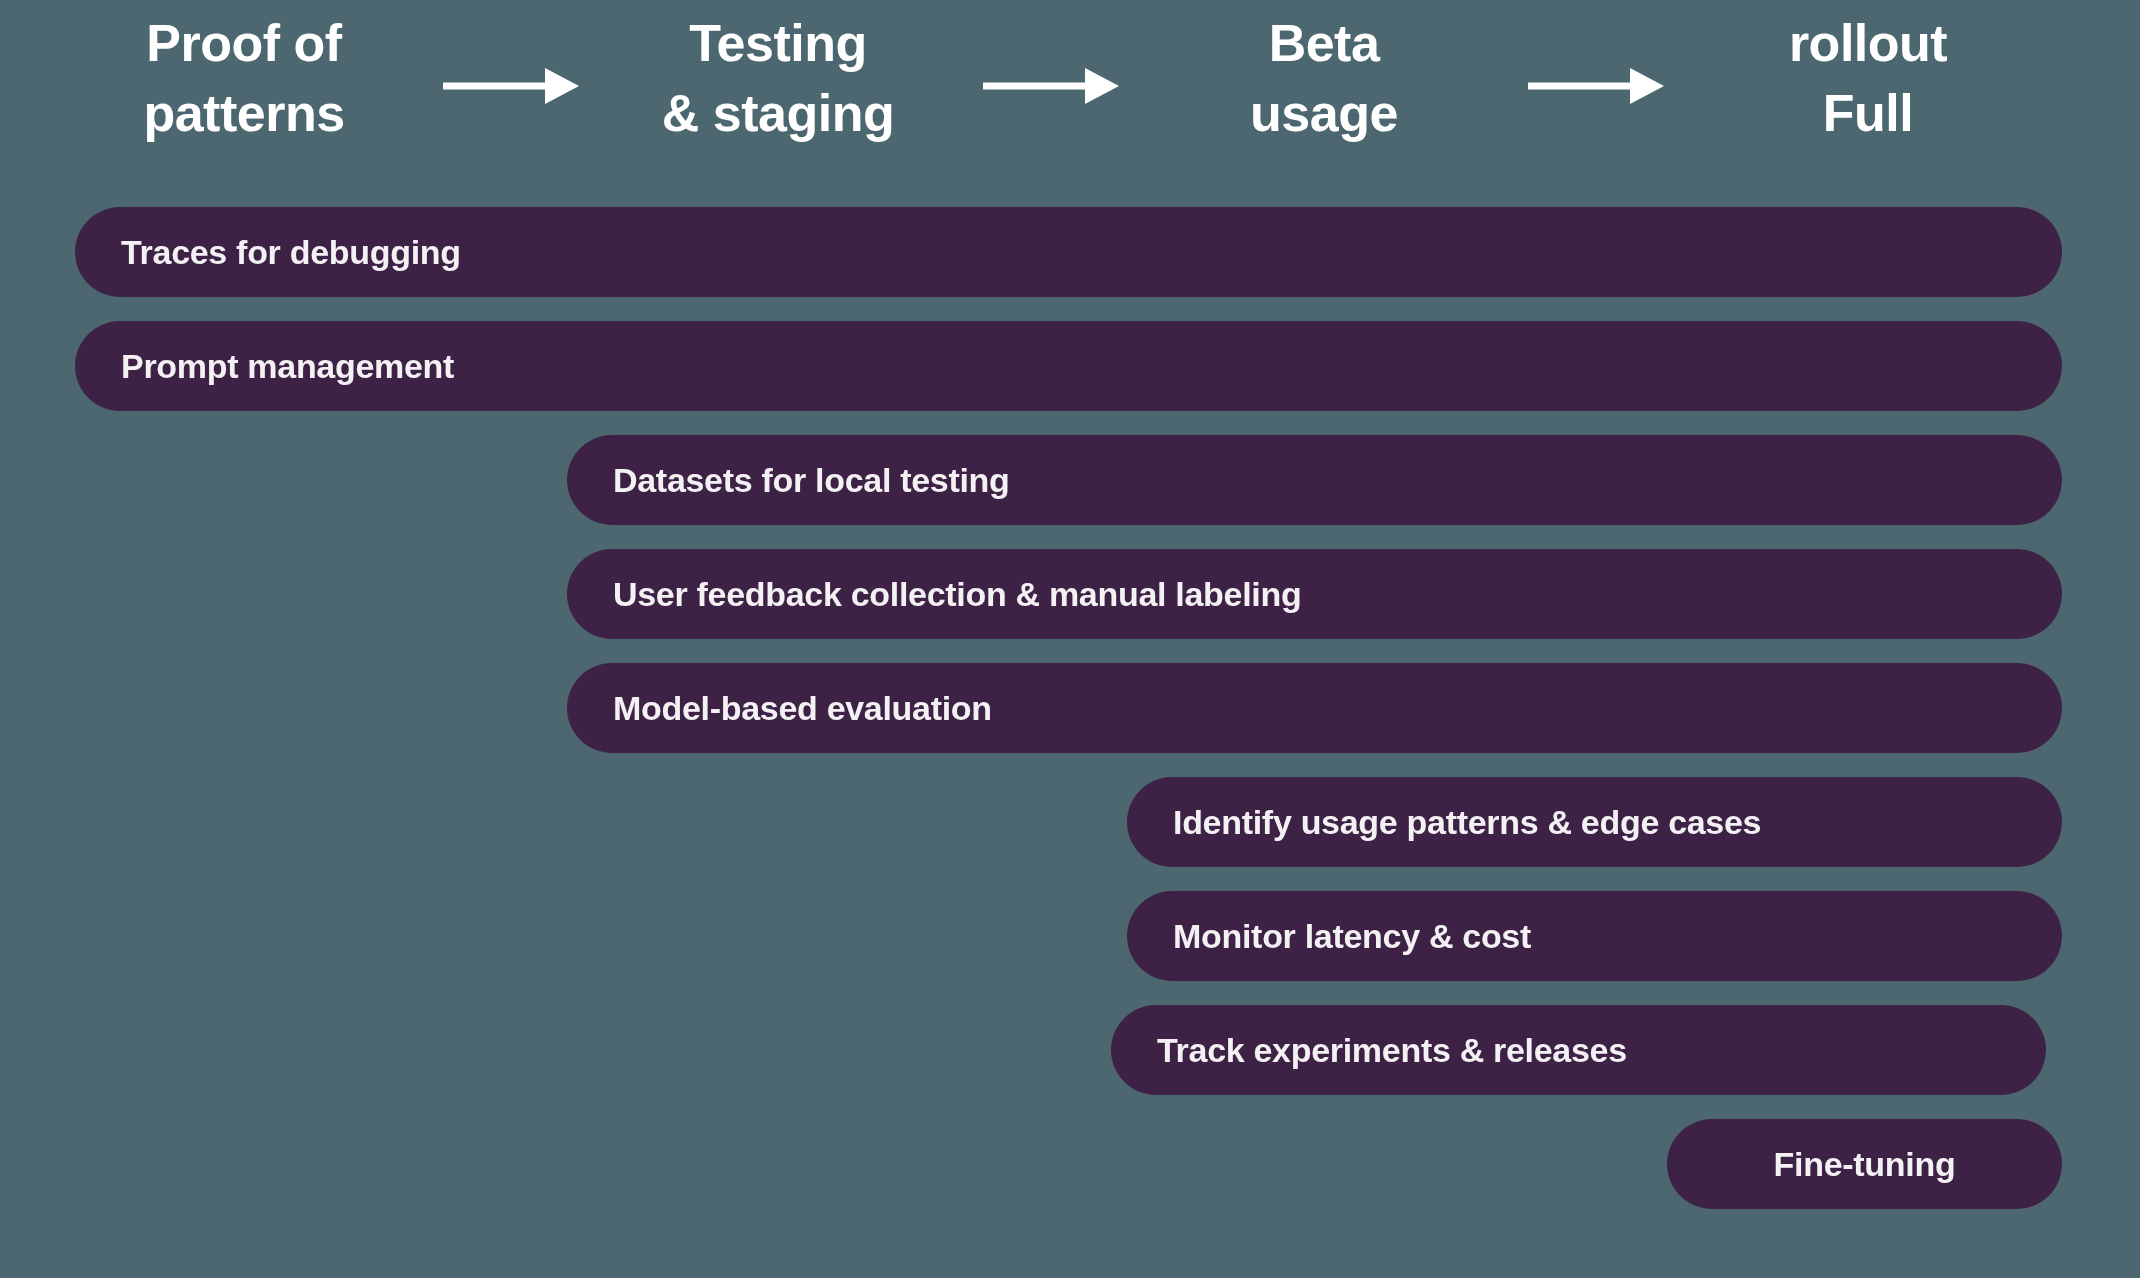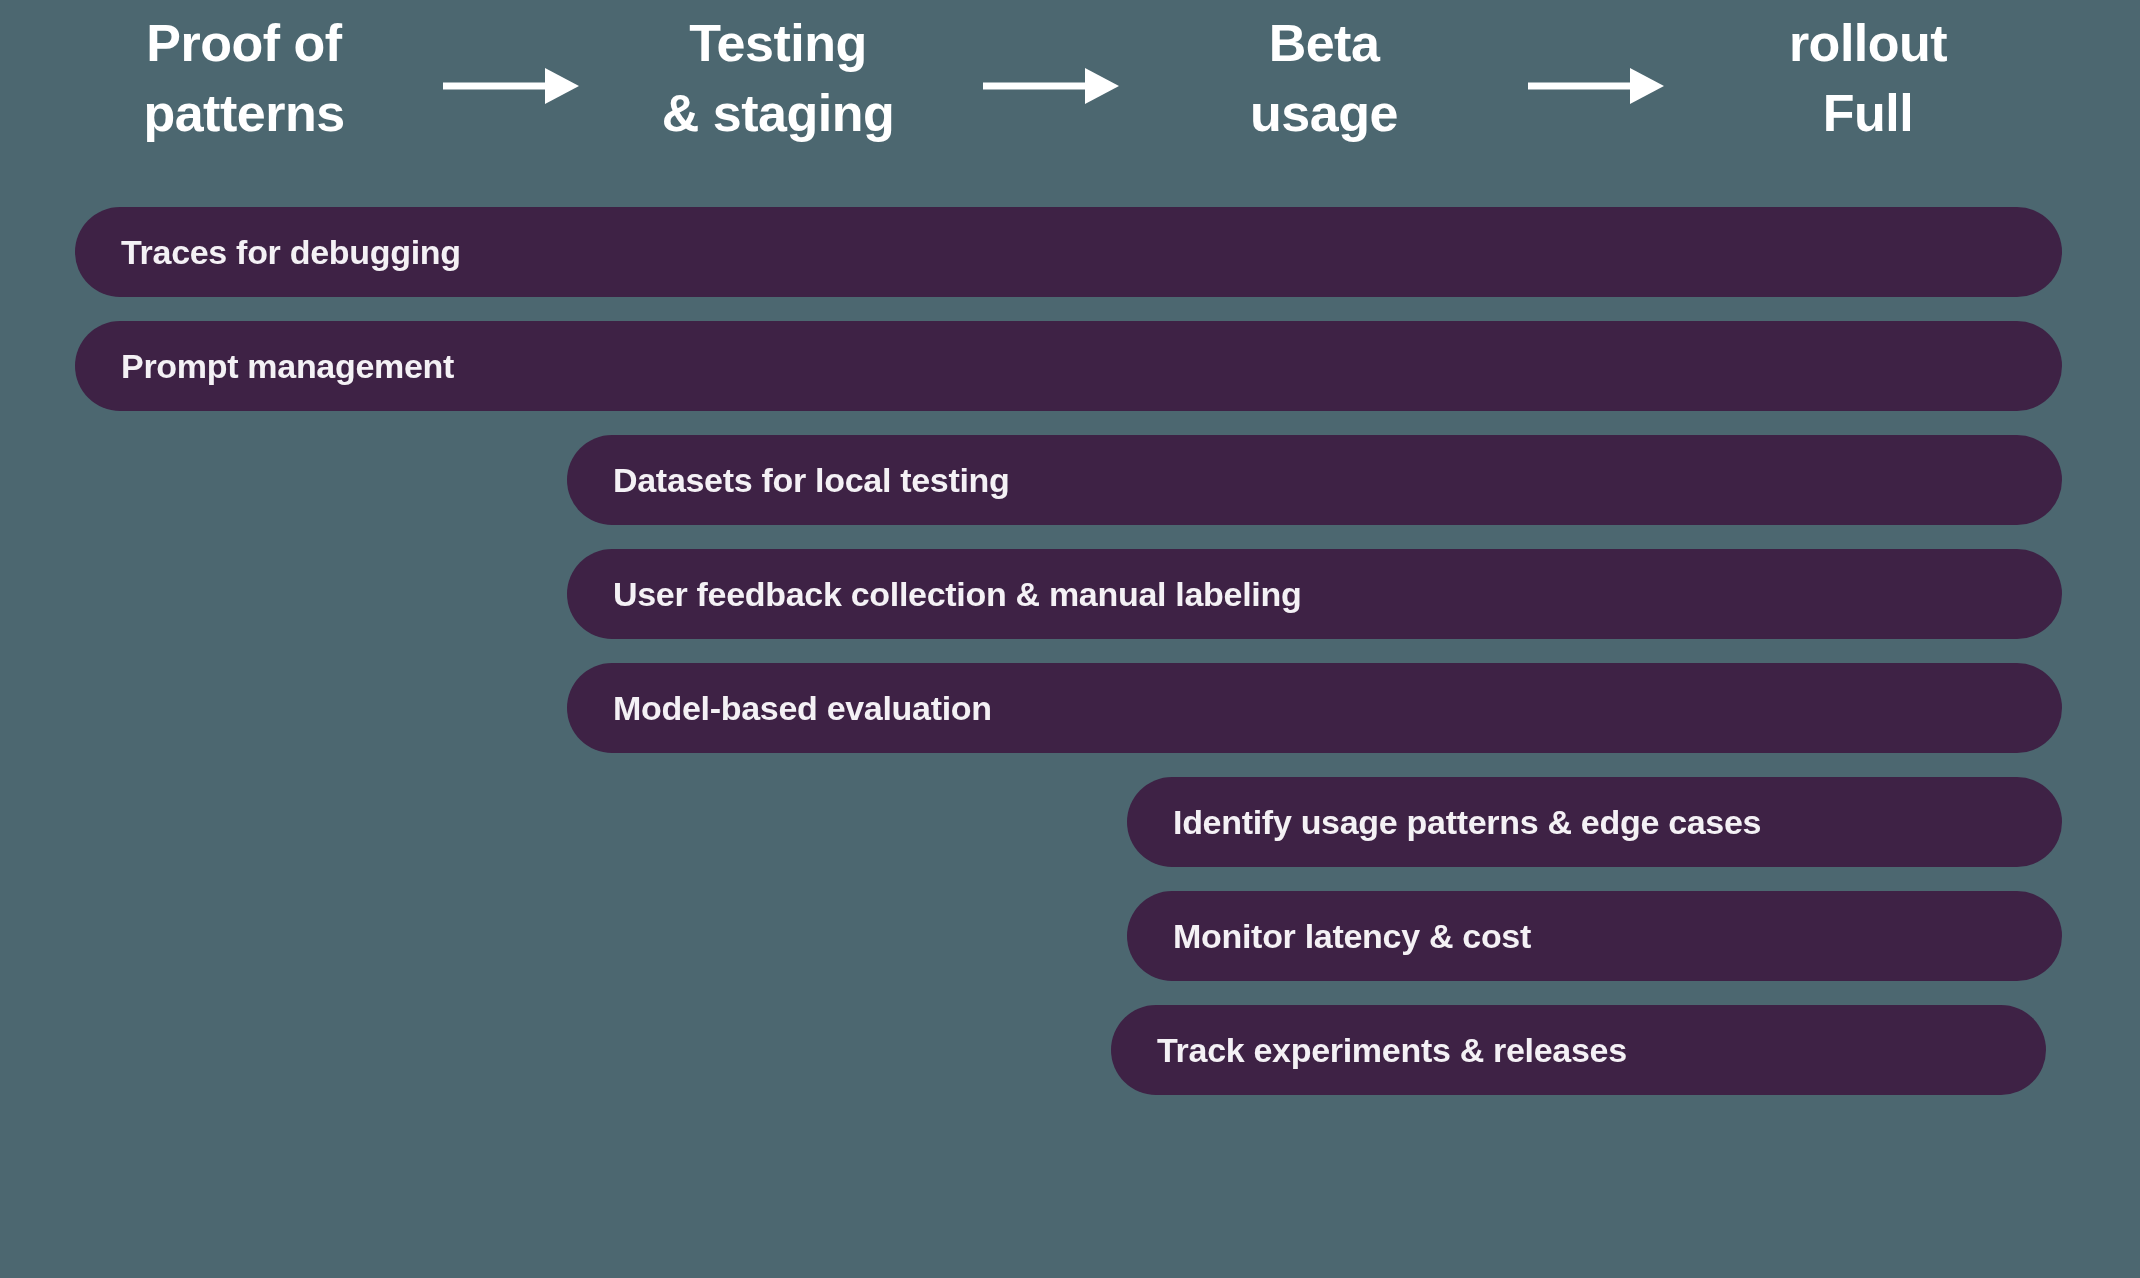--- a/index.html
+++ b/index.html
@@ -88,14 +88,15 @@
   </svg>
 
   <div class="bar" style="left:75px;   top:207px;  width:1987px">Traces for debugging</div>
   <div class="bar" style="left:75px;   top:321px;  width:1987px">Prompt management</div>
   <div class="bar" style="left:567px;  top:435px;  width:1495px">Datasets for local testing</div>
   <div class="bar" style="left:567px;  top:549px;  width:1495px">User feedback collection &amp; manual labeling</div>
   <div class="bar" style="left:567px;  top:663px;  width:1495px">Model-based evaluation</div>
   <div class="bar" style="left:1127px; top:777px;  width:935px">Identify usage patterns &amp; edge cases</div>
   <div class="bar" style="left:1127px; top:891px;  width:935px">Monitor latency &amp; cost</div>
   <div class="bar" style="left:1111px; top:1005px; width:935px">Track experiments &amp; releases</div>
+  <div class="bar centered" style="left:1667px; top:1119px; width:395px">Fine-tuning</div>
 
 </div>
 
 </body></html>

